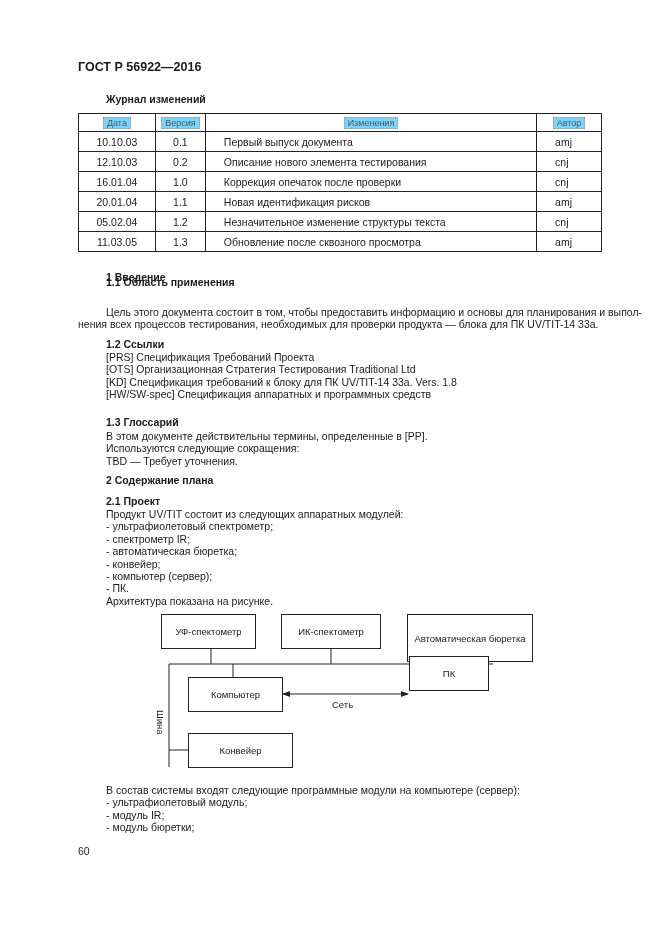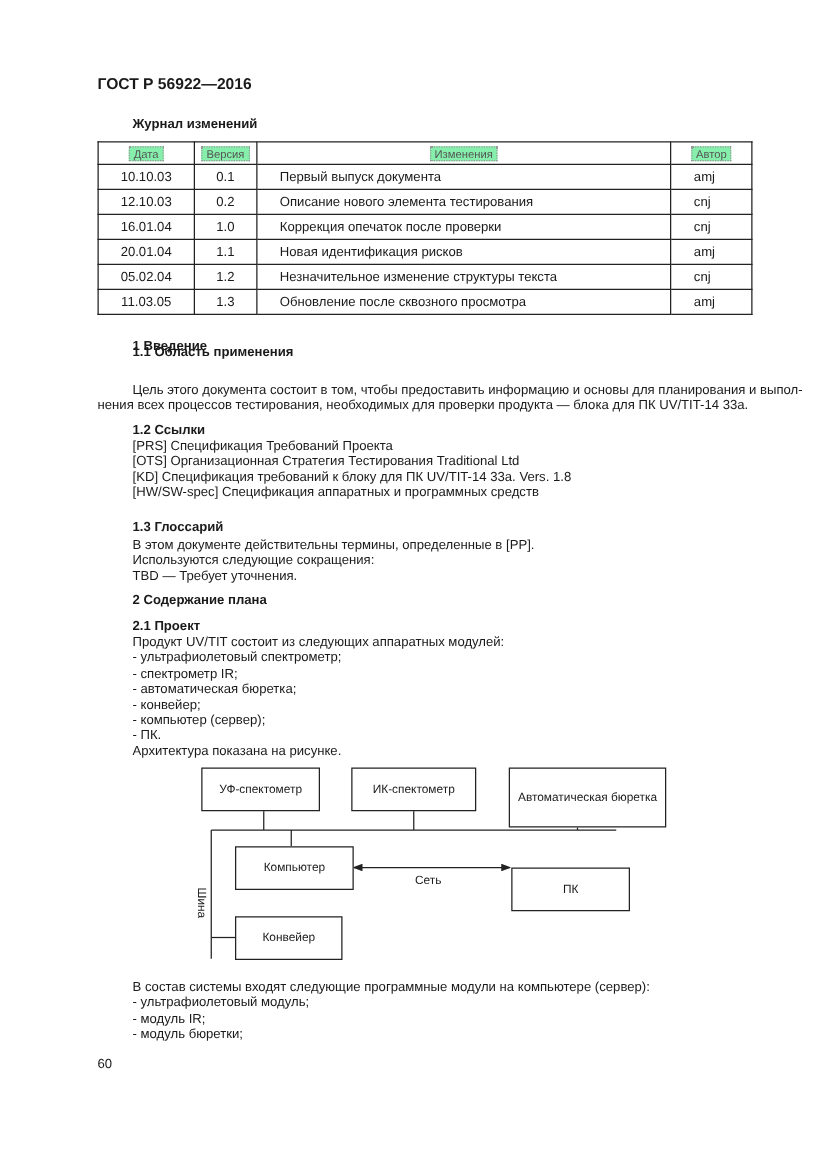--- a/index.html
+++ b/index.html
@@ -5,21 +5,21 @@
   html, body { margin:0; padding:0; background:#ffffff; }
   body { width:661px; height:935px; position:relative; overflow:hidden;
          font-family:"Liberation Sans", sans-serif; color:#1a1a1a; }
   .abs { position:absolute; }
   .doc-header { left:78px; top:60px; font-size:12.5px; font-weight:bold; }
   .table-caption { left:106px; top:93px; font-size:10.5px; font-weight:bold; }
   table.changelog { position:absolute; left:78px; top:113px; width:524px;
       border-collapse:collapse; font-size:10.5px; }
   table.changelog td, table.changelog th { border:1px solid #222; padding:0; height:19px; }
   table.changelog th { font-weight:normal; font-size:9px; color:#555; height:17px; }
-  table.changelog th span { border:1px dotted #999; padding:0 3px; background:#86efac; }
+  table.changelog th span { border:1px dotted #999; padding:0 3px; background:#7dd3fc; }
   td.c-date, td.c-ver { text-align:center; }
   td.c-chg { padding-left:18px !important; }
   td.c-auth { padding-left:18px !important; }
   .h1 { font-size:10.5px; font-weight:bold; }
   .p { font-size:10.5px; line-height:12.4px; }
   .diagram { position:absolute; left:0; top:0; width:661px; height:935px; pointer-events:none; }
   .dbox { position:absolute; border:1px solid #222; background:#fff; font-size:9.5px;
           display:flex; align-items:center; justify-content:center; box-sizing:border-box; }
   .pageno { left:78px; top:845px; font-size:10.5px; }
 </style>
@@ -131,22 +131,22 @@
     <line x1="462" y1="648" x2="462" y2="664"></line>
     <line x1="233" y1="664" x2="233" y2="677"></line>
     <line x1="169" y1="750" x2="188" y2="750"></line>
     <line x1="283" y1="694" x2="408" y2="694" marker-start="url(#ah)" marker-end="url(#ah)"></line>
   </g>
 </svg>
 <div class="dbox" style="left:161px;top:614px;width:95px;height:35px;">УФ-спектометр</div>
 <div class="dbox" style="left:281px;top:614px;width:100px;height:35px;">ИК-спектометр</div>
 <div class="dbox" style="left:407px;top:614px;width:126px;height:48px;">Автоматическая бюретка</div>
 <div class="dbox" style="left:188px;top:677px;width:95px;height:35px;">Компьютер</div>
-<div class="dbox" style="left:409px;top:694px;width:95px;height:35px;">ПК</div>
-<div class="dbox" style="left:188px;top:733px;width:86px;height:35px;">Конвейер</div>
+<div class="dbox" style="left:409px;top:656px;width:80px;height:35px;">ПК</div>
+<div class="dbox" style="left:188px;top:733px;width:105px;height:35px;">Конвейер</div>
 <div class="abs" style="left:332px;top:699px;font-size:9.5px;">Сеть</div>
 <div class="abs" style="left:166px;top:710px;font-size:9.5px;transform:rotate(90deg);transform-origin:left top;">Шина</div>
 
 <div class="abs p" style="left:106px;top:784px;">
   <div>В состав системы входят следующие программные модули на компьютере (сервер):</div>
   <div>- ультрафиолетовый модуль;</div>
   <div>- модуль IR;</div>
   <div>- модуль бюретки;</div>
 </div>
 

